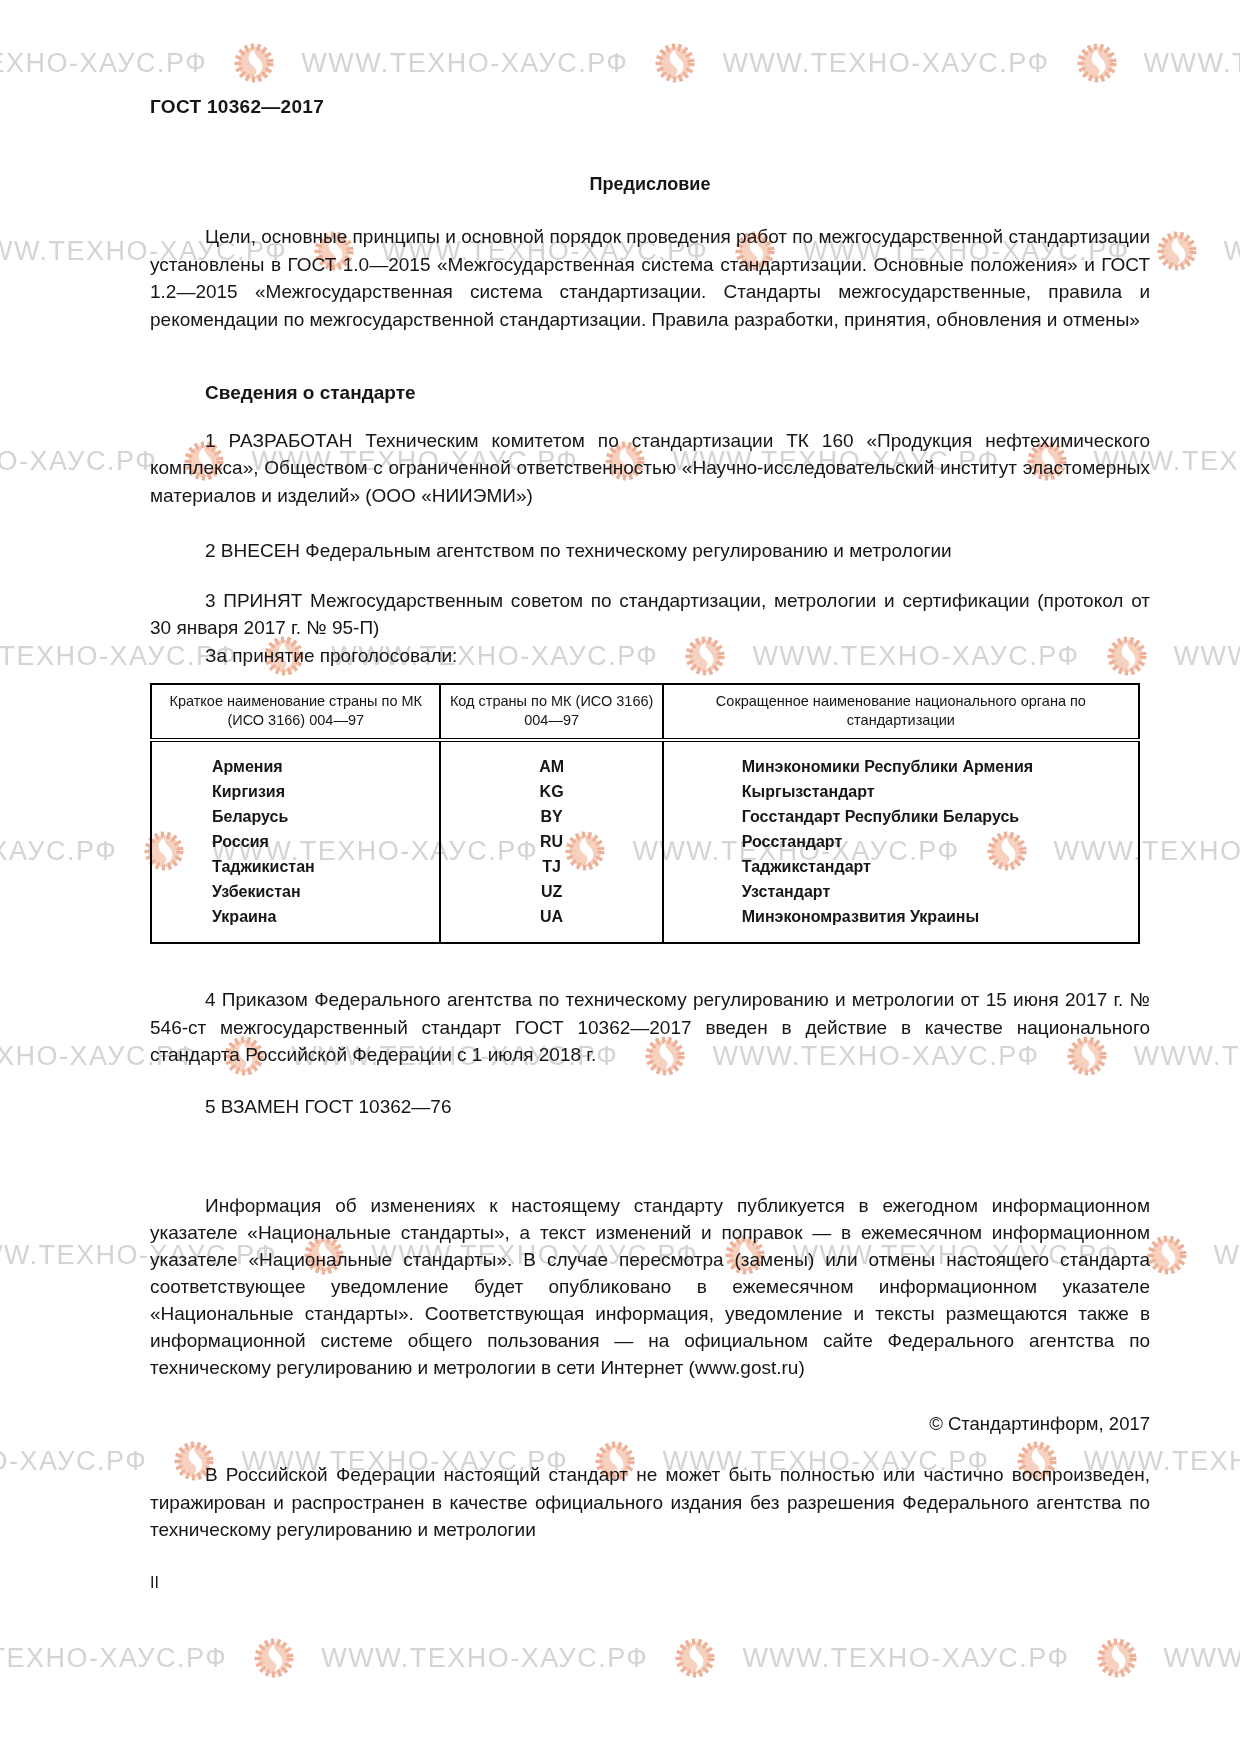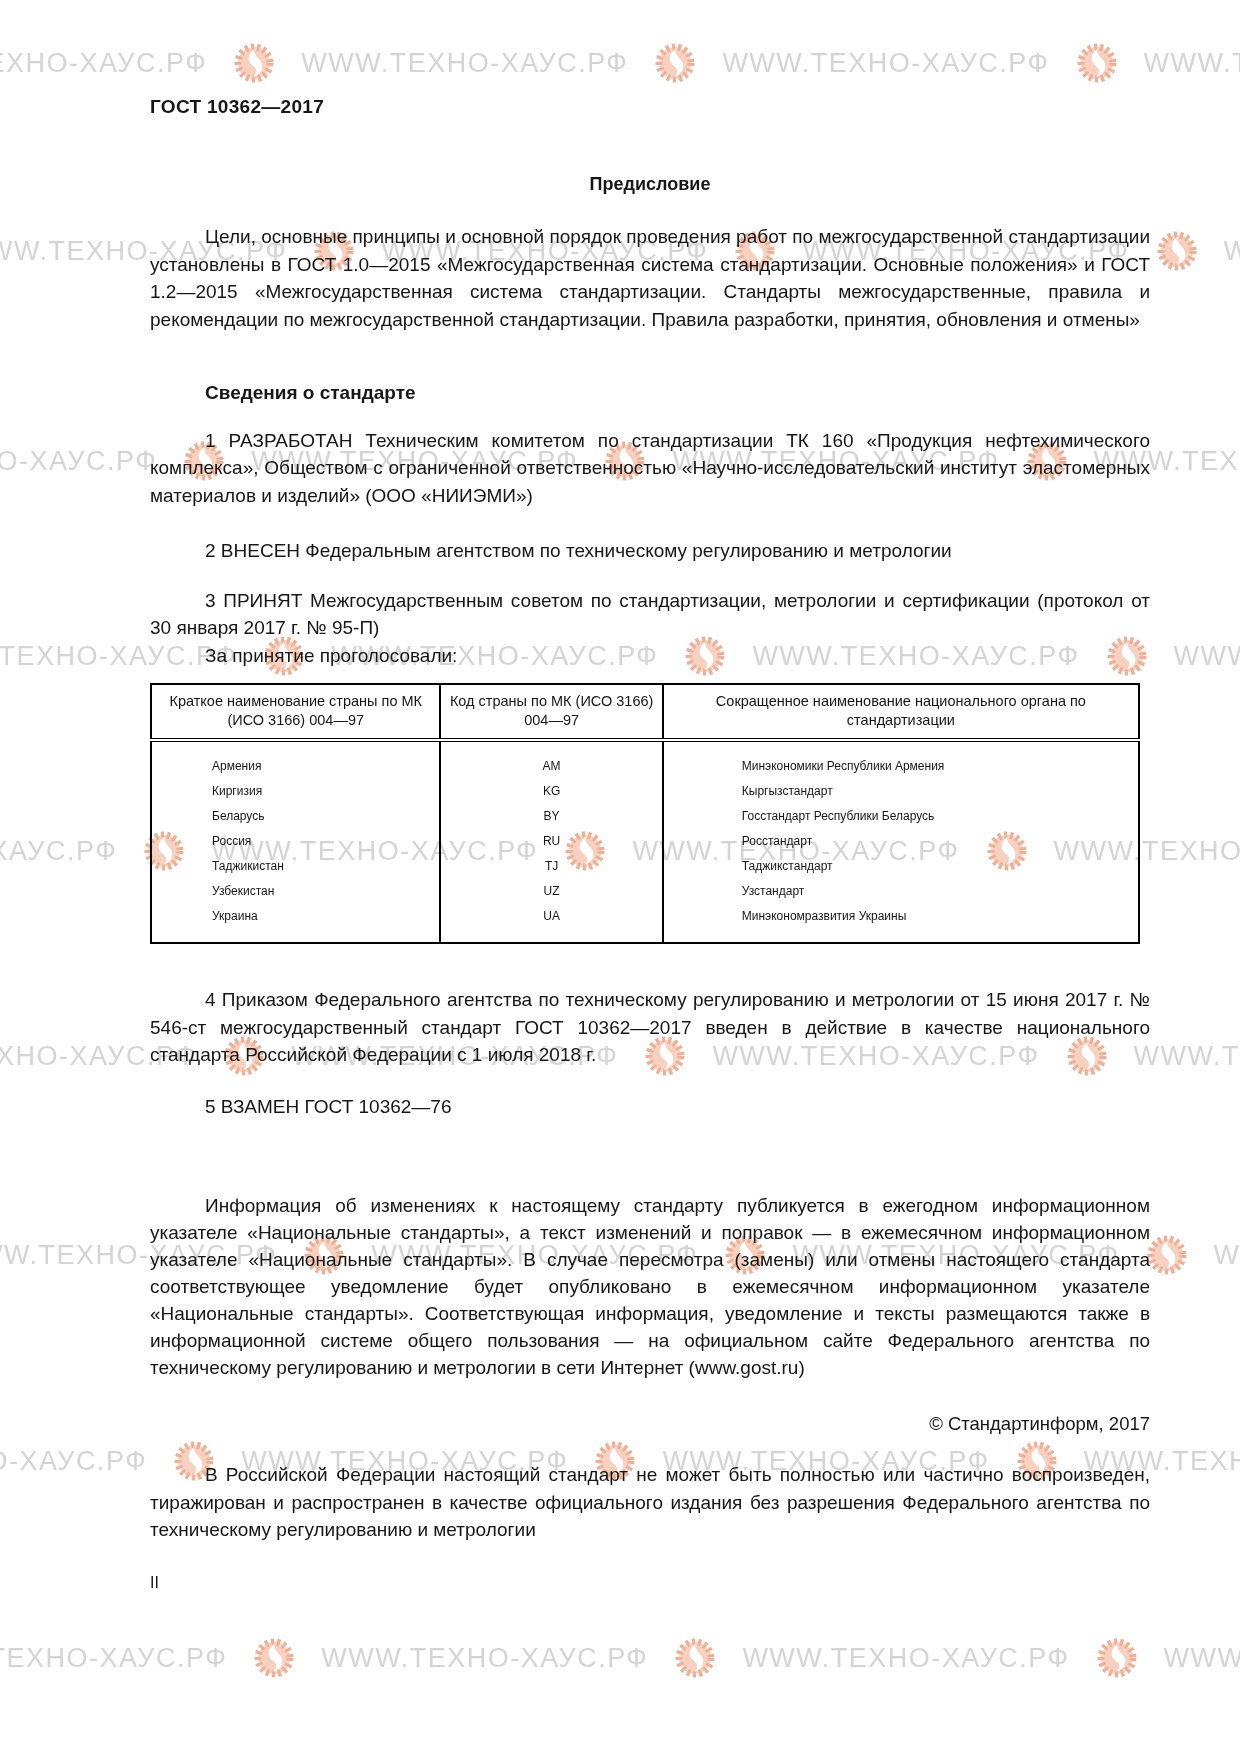--- a/index.html
+++ b/index.html
@@ -56,21 +56,21 @@
   .vote-table{border:2px solid #000;}
   .vote-table th,.vote-table td{border-left:2px solid #000;}
   .vote-table th:first-child,.vote-table td:first-child{border-left:none;}
   .vote-table thead th{
     font-size:14.5px;font-weight:normal;text-align:center;
     line-height:19px;padding:7px 6px 8px 6px;
     border-bottom:4px double #000;
     margin-left:44px;
   }
   .vote-table tbody td{
-    font-size:12px;line-height:25px;padding:0 4px;vertical-align:top;
+    font-size:16px;line-height:25px;padding:0 4px;vertical-align:top;font-weight:bold;
   }
   .vote-table tbody tr:first-child td{padding-top:12px;}
   .vote-table tbody tr:last-child td{padding-bottom:13px;}
   .vote-table tbody td.cell-country{padding-left:60px;}
   .vote-table tbody td.cell-code{text-align:center;}
   .vote-table tbody td.cell-org{padding-left:78px;}
   
   .notice{
     margin-top:72px;font-size:19px;line-height:27px;
     text-align:justify;text-indent:55px;

